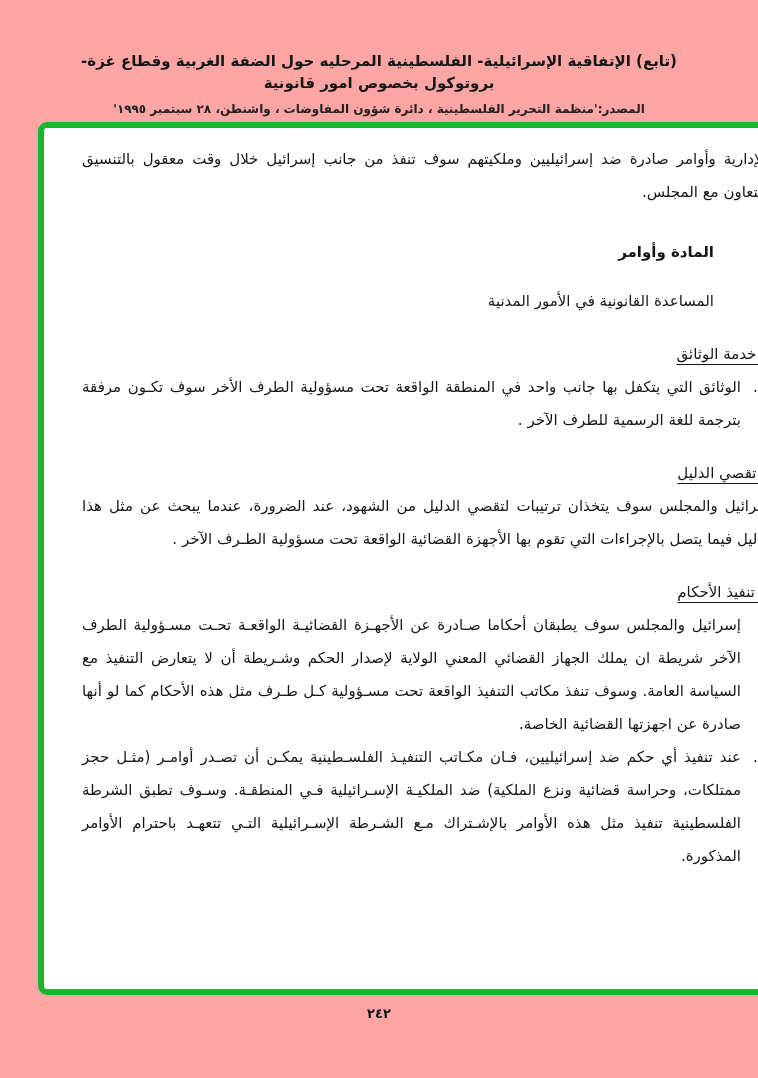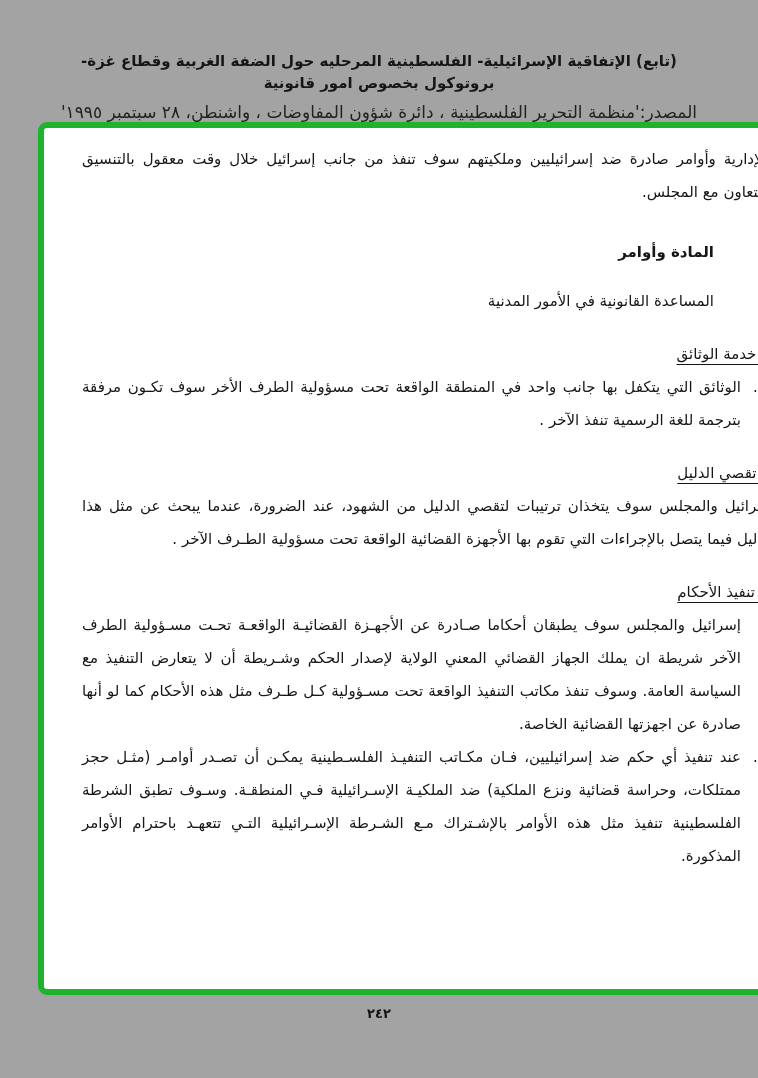--- a/index.html
+++ b/index.html
@@ -1,20 +1,20 @@
 <!DOCTYPE html>
 <html lang="ar"><head>
 <meta charset="utf-8">
 <style>
   html, body { margin: 0; padding: 0; background: #ffffff; }
   .page {
     position: relative;
     width: 758px;
     height: 1078px;
-    background: #a3a3a3;
+    background: #fca5a5;
     font-family: "DejaVu Sans", sans-serif;
     color: #161616;
     overflow: hidden;
   }
   
   .header {
     position: absolute;
     top: 50px;
     left: 0;
     width: 758px;
@@ -23,22 +23,22 @@
   }
   .header-title {
     font-size: 15px;
     font-weight: bold;
     letter-spacing: 0px;
     line-height: 22px;
     padding: 0 55px;
   }
   .header-source {
     margin-top: 8px;
-    font-size: 17px;
-    font-weight: normal;
+    font-size: 12px;
+    font-weight: bold;
     color: #222222;
   }
   
   .green-box {
     position: absolute;
     left: 38px;
     top: 122px;
     width: 756px;
     height: 873px;
     box-sizing: border-box;
@@ -115,21 +115,21 @@
         <div class="article-subtitle">المساعدة القانونية في الأمور المدنية</div>
       </div>
 
       <div class="section">
         <div class="section-heading first-section-heading">١.  خدمة الوثائق</div>
         <div class="list-item">
           <span class="list-marker">أ.</span>
         </div>
         <div class="list-item">
           <span class="list-marker">ب.</span>
-          <span>الوثائق التي يتكفل بها جانب واحد في المنطقة الواقعة تحت مسؤولية الطرف الأخر سوف تكـون مرفقة بترجمة للغة الرسمية تنفذ الآخر .</span>
+          <span>الوثائق التي يتكفل بها جانب واحد في المنطقة الواقعة تحت مسؤولية الطرف الأخر سوف تكـون مرفقة بترجمة للغة الرسمية للطرف الآخر .</span>
         </div>
       </div>
 
       <div class="section">
         <div class="section-heading">٢.  تقصي الدليل</div>
         <div class="para">إسرائيل والمجلس سوف يتخذان ترتيبات لتقصي الدليل من الشهود، عند الضرورة، عندما يبحث عن مثل هذا الدليل فيما يتصل بالإجراءات التي تقوم بها الأجهزة القضائية الواقعة تحت مسؤولية الطـرف الآخر .</div>
       </div>
 
       <div class="section">
         <div class="section-heading">4.  تنفيذ الأحكام</div>

